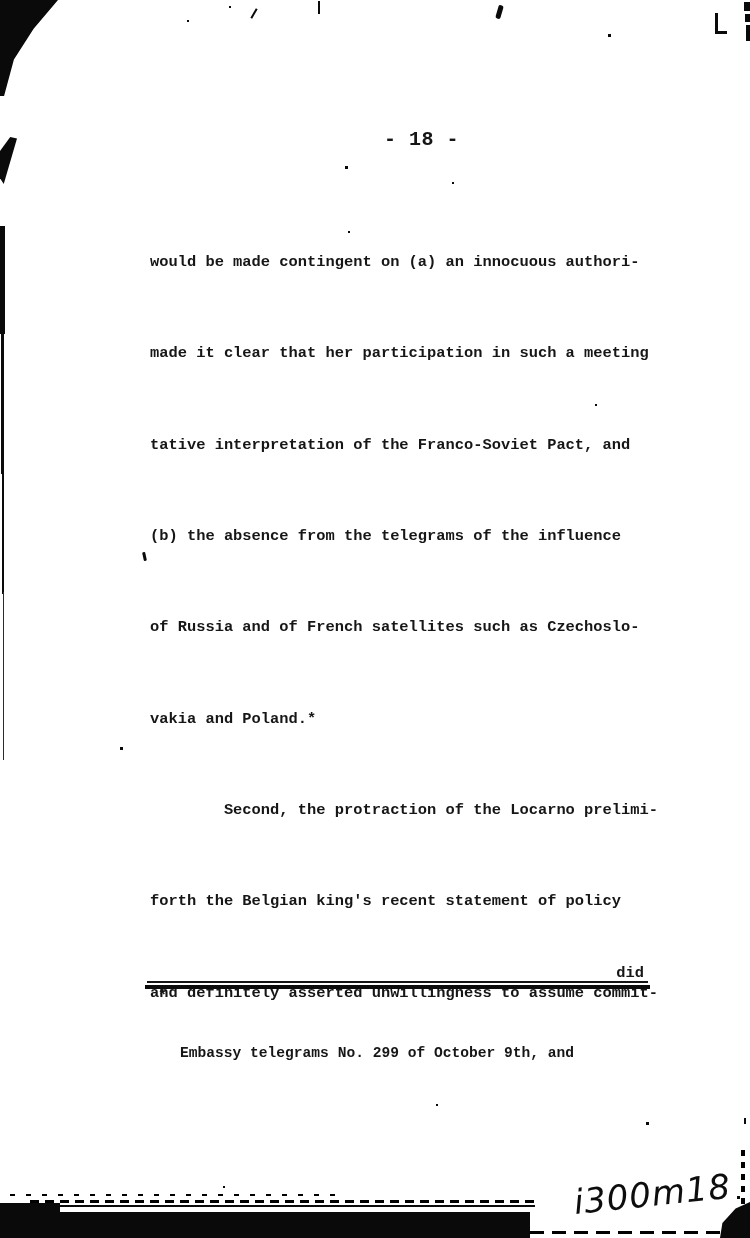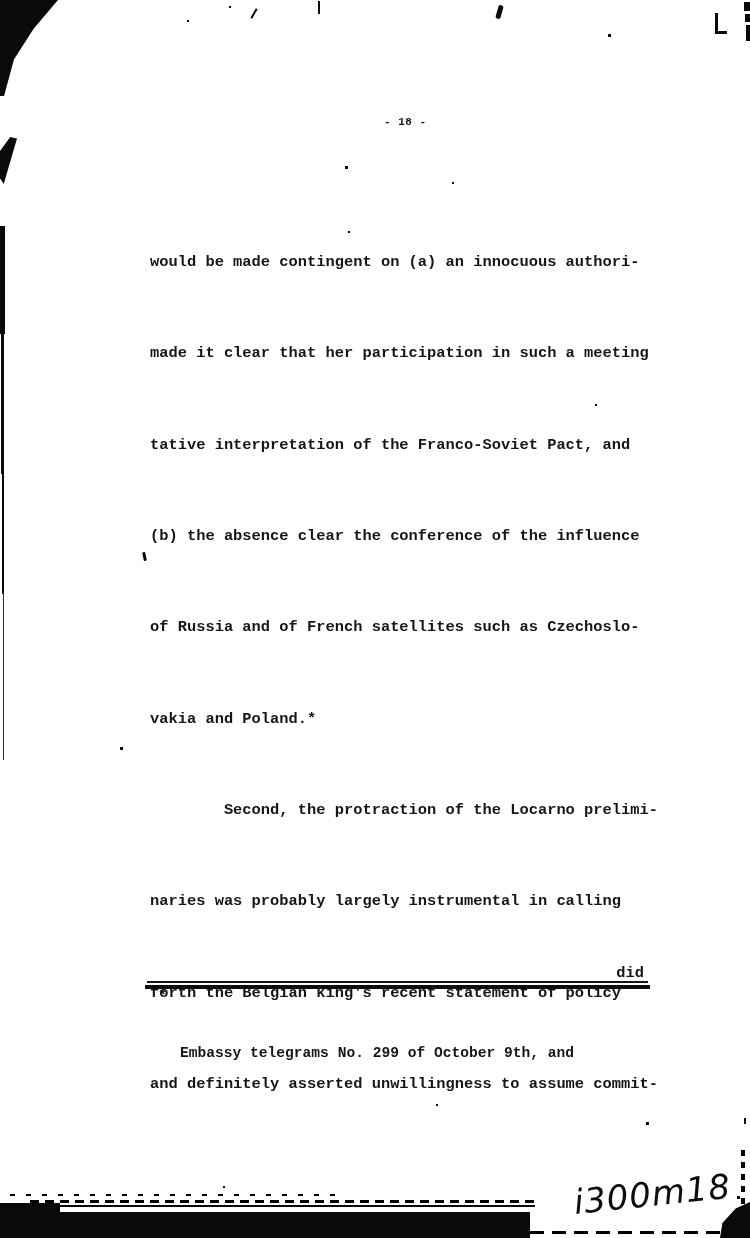--- a/index.html
+++ b/index.html
@@ -7,22 +7,22 @@
     position:relative;
     width:750px;height:1238px;
     background:#ffffff;
     overflow:hidden;
     font-family:"Liberation Mono","DejaVu Sans Mono",monospace;
     font-weight:bold;
     color:#161616;
   }
   
   .page-number{
-    position:absolute;left:384px;top:116px;
-    font-size:11px;letter-spacing:.5px;white-space:pre;
+    position:absolute;left:384px;top:128px;
+    font-size:20px;letter-spacing:.5px;white-space:pre;
   }
   .body-text{
     position:absolute;left:150px;top:186px;width:520px;
     font-size:15.4px;line-height:30.45px;white-space:pre;
   }
   .body-text .line{height:30.45px;}
   .catchword{
     position:absolute;left:590px;top:964px;width:54px;
     font-size:15.4px;text-align:right;white-space:pre;
   }
@@ -91,25 +91,24 @@
 <body>
 
 <div class="page">
 
   <div class="page-number">- 18 -</div>
 
   <div class="body-text">
     <div class="line">would be made contingent on (a) an innocuous authori-</div>
     <div class="line">made it clear that her participation in such a meeting</div>
     <div class="line">tative interpretation of the Franco-Soviet Pact, and</div>
-    <div class="line">(b) the absence clear the conference of the influence</div>
+    <div class="line">(b) the absence from the telegrams of the influence</div>
     <div class="line">of Russia and of French satellites such as Czechoslo-</div>
     <div class="line">vakia and Poland.*</div>
     <div class="line">        Second, the protraction of the Locarno prelimi-</div>
-    <div class="line">naries was probably largely instrumental in calling</div>
     <div class="line">forth the Belgian king's recent statement of policy</div>
     <div class="line">and definitely asserted unwillingness to assume commit-</div>
     
     
     
     
     
     
     
     

